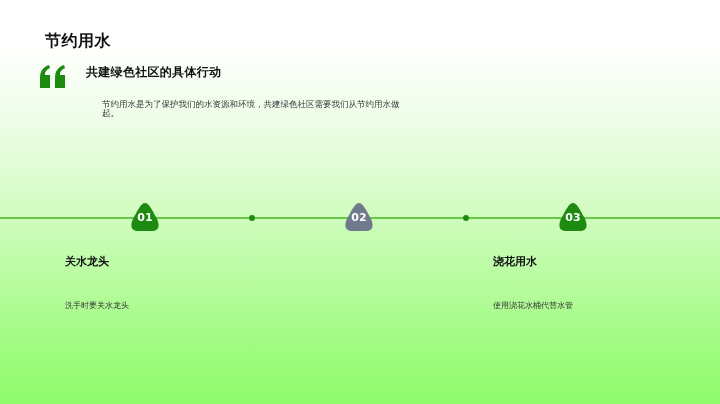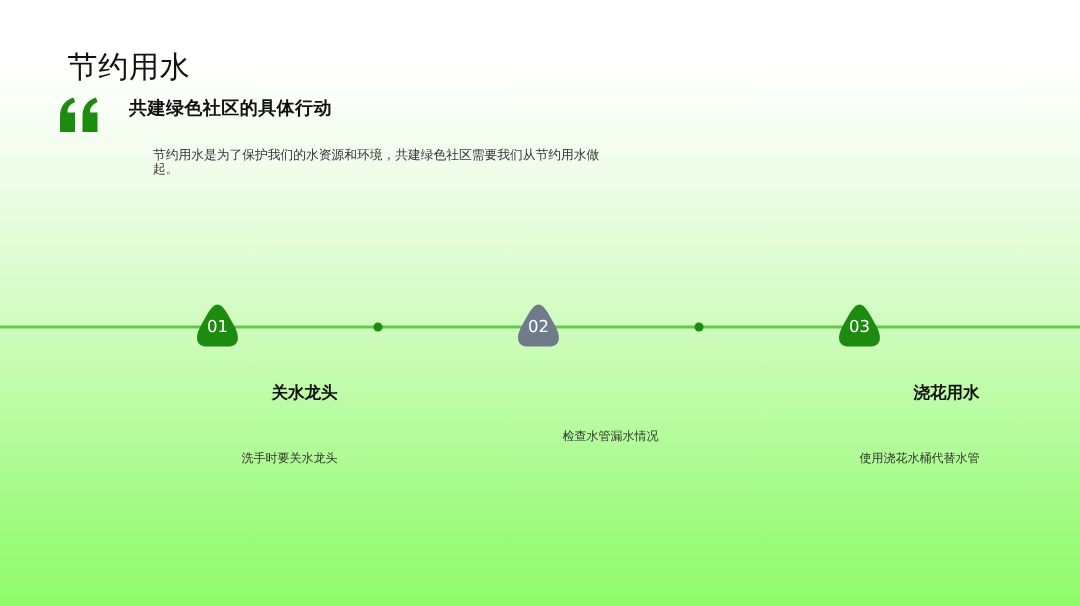--- a/index.html
+++ b/index.html
@@ -4,21 +4,21 @@
   <style>
     * { margin: 0; padding: 0; box-sizing: border-box; }
     html, body { width: 720px; height: 404px; overflow: hidden; }
     body {
       font-family: "DejaVu Sans", "Liberation Sans", sans-serif;
       position: relative;
       background: linear-gradient(to bottom, #ffffff 0px, #ffffff 40px, #eefde8 120px, #d6fcc6 200px, #b8fca0 280px, #9bfb7a 360px, #90fb6c 404px);
     }
     .slide-title {
       position: absolute; left: 45px; top: 31px;
-      font-size: 20px; font-weight: normal; color: #111;
+      font-size: 16px; font-weight: bold; color: #111;
       letter-spacing: 0.5px;
     }
     .quote-icon {
       position: absolute; left: 38px; top: 64px;
       width: 30px; height: 26px;
     }
     .subtitle {
       position: absolute; left: 86px; top: 64px;
       font-size: 12px; font-weight: bold; color: #111;
       letter-spacing: 0.3px;
@@ -34,24 +34,24 @@
     .dot {
       position: absolute; top: 215px; width: 6px; height: 6px; border-radius: 50%;
       background: #1d8a10;
     }
     .badge {
       position: absolute; top: 202px; width: 30px; height: 30px;
     }
     .badge svg { position: absolute; left: 0; top: 0; }
     .badge-label {
       position: absolute; left: 0; top: 9px; width: 30px; text-align: center;
-      font-size: 11px; font-weight: normal; color: #fff;
+      font-size: 11px; font-weight: bold; color: #fff;
     }
     .step {
-      position: absolute; top: 254px; width: 160px; text-align: right;
+      position: absolute; top: 254px; width: 160px; text-align: left;
     }
     .step-title {
       font-size: 11px; font-weight: bold; color: #111; display: block;
     }
     .step-desc {
       font-size: 8px; color: #333; display: block; margin-top: 31px;
     }
   </style>
 </head>
 <body>
@@ -85,21 +85,20 @@
   <span class="step-desc">洗手时要关水龙头</span>
 </div>
 
 <div class="badge" style="left:344px;">
   <svg width="30" height="30" viewBox="0 0 30 30">
     <path d="M15 1 C19 1 22 8 26 15 C30 22 30 29 22 29 L8 29 C0 29 0 22 4 15 C8 8 11 1 15 1 Z" fill="#6f7a8a"></path>
   </svg>
   <span class="badge-label">02</span>
 </div>
 <div class="step" style="left:279px;">
-  <span class="step-desc">检查水管漏水情况</span>
 </div>
 
 <div class="badge" style="left:558px;">
   <svg width="30" height="30" viewBox="0 0 30 30">
     <path d="M15 1 C19 1 22 8 26 15 C30 22 30 29 22 29 L8 29 C0 29 0 22 4 15 C8 8 11 1 15 1 Z" fill="#1d8a10"></path>
   </svg>
   <span class="badge-label">03</span>
 </div>
 <div class="step" style="left:493px;">
   <span class="step-title">浇花用水</span>

